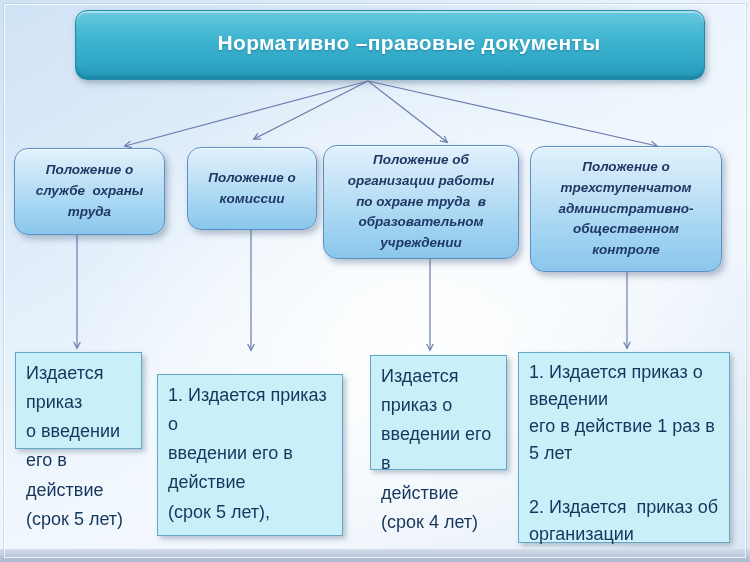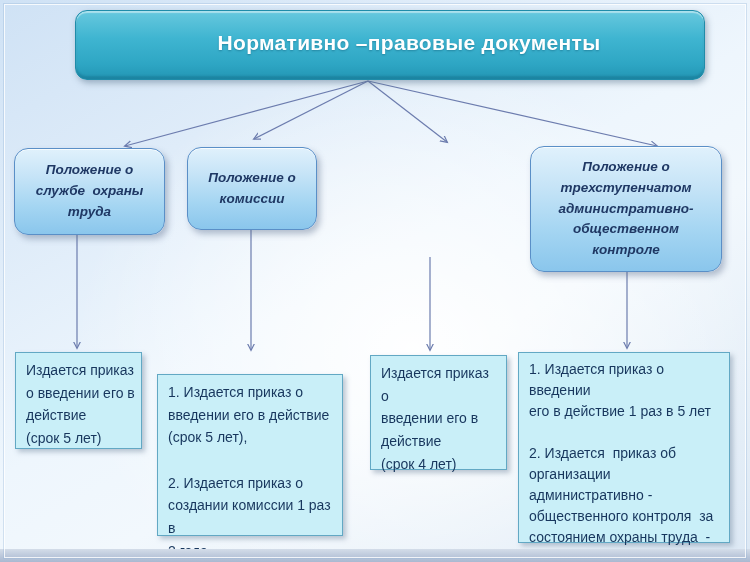--- a/index.html
+++ b/index.html
@@ -50,21 +50,21 @@
   .node .t{
     color:#1f3864;font-weight:bold;font-style:italic;
     font-size:13.5px;line-height:1.55;
     text-align:center;white-space:pre-wrap;
   }
   .leaf{
     position:absolute;
     background:#c9eff8;
     border:1px solid #62a8c4;
     box-shadow:3px 3px 5px rgba(110,130,155,.45);
-    color:#17365d;font-size:14px;line-height:1.62;
+    color:#17365d;font-size:18px;line-height:1.62;
     padding:6px 6px 6px 10px;box-sizing:border-box;
     white-space:pre-wrap;z-index:2;
   }
   .leaf.tight{line-height:1.5;}
   svg.connectors{position:absolute;left:0;top:0;z-index:1;}
   
   .n0{left:14px;top:148px;width:149px;height:85px;}
   .n1{left:187px;top:147px;width:128px;height:81px;}
   .n2{left:323px;top:145px;width:194px;height:112px;}
   .n3{left:530px;top:146px;width:190px;height:124px;}
@@ -103,20 +103,27 @@
 
   <div class="node n0">
     <div class="t">Положение о
 службе  охраны
 труда</div>
   </div>
   <div class="node n1">
     <div class="t">Положение о
 комиссии</div>
   </div>
+  <div class="node n2">
+    <div class="t">Положение об
+организации работы
+по охране труда  в
+образовательном
+учреждении</div>
+  </div>
   <div class="node n3">
     <div class="t">Положение о
 трехступенчатом
 административно-
 общественном
 контроле</div>
   </div>
 
   <div class="leaf l0">Издается приказ
 о введении его в

